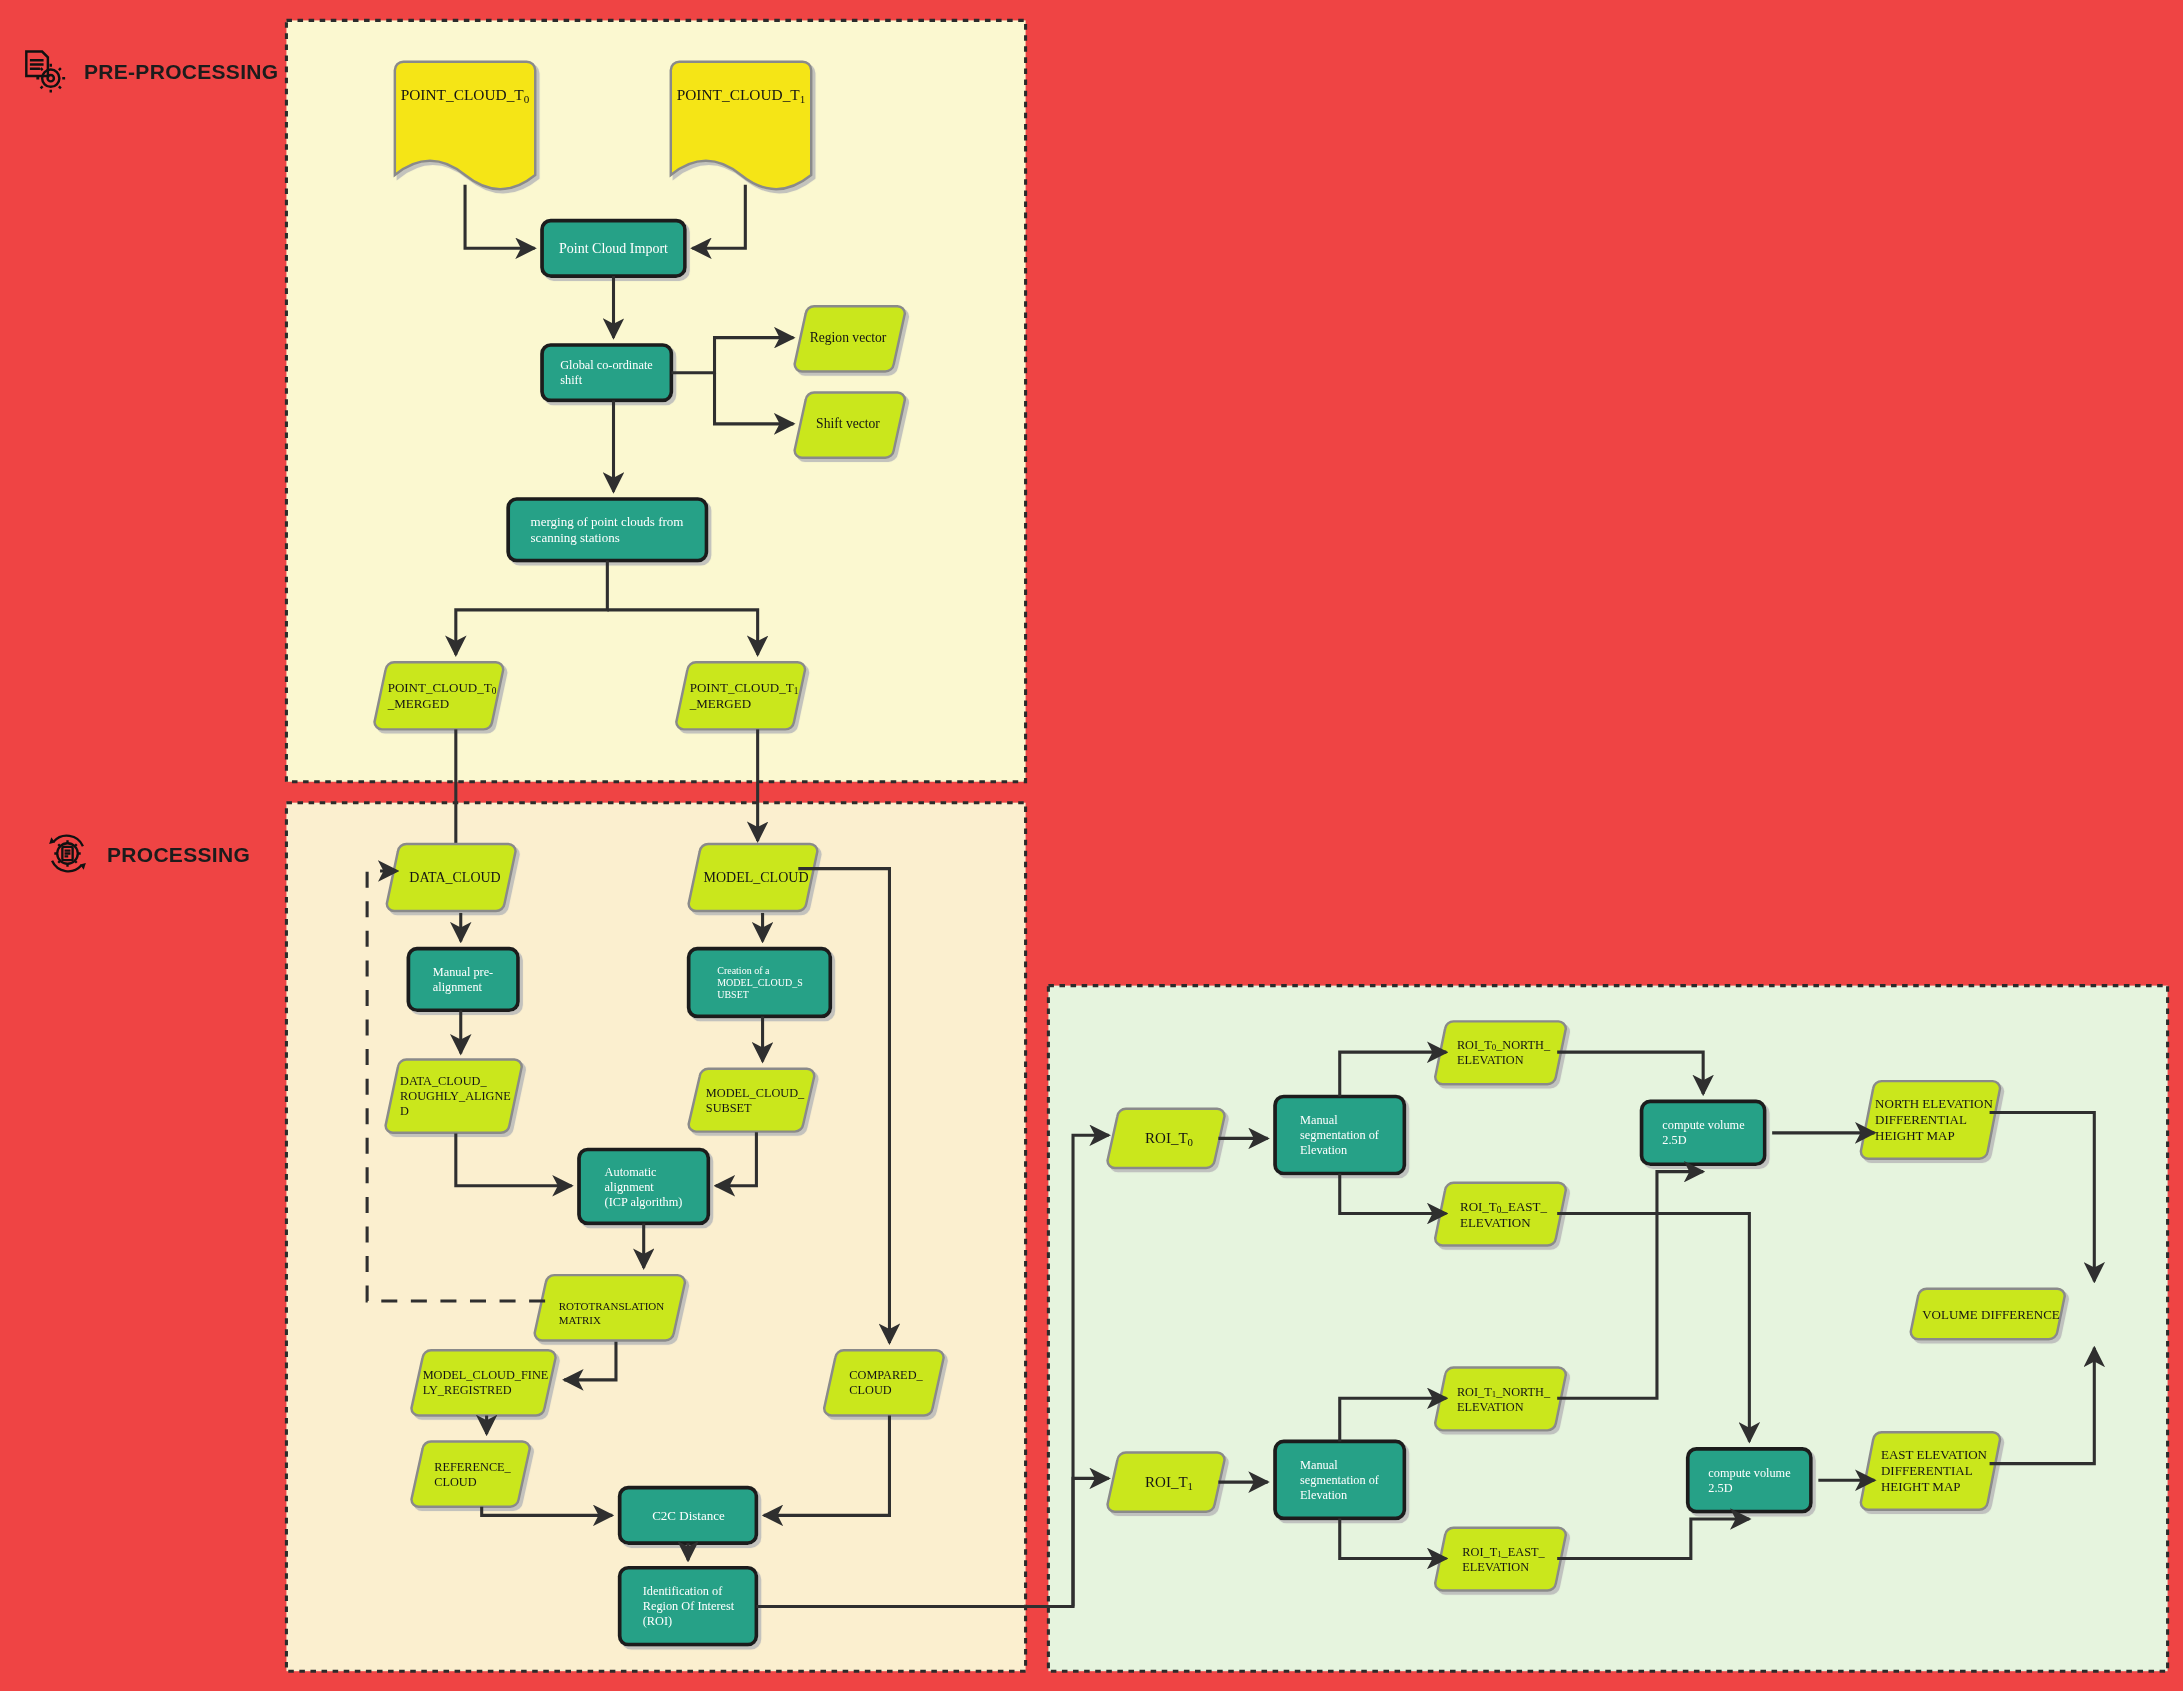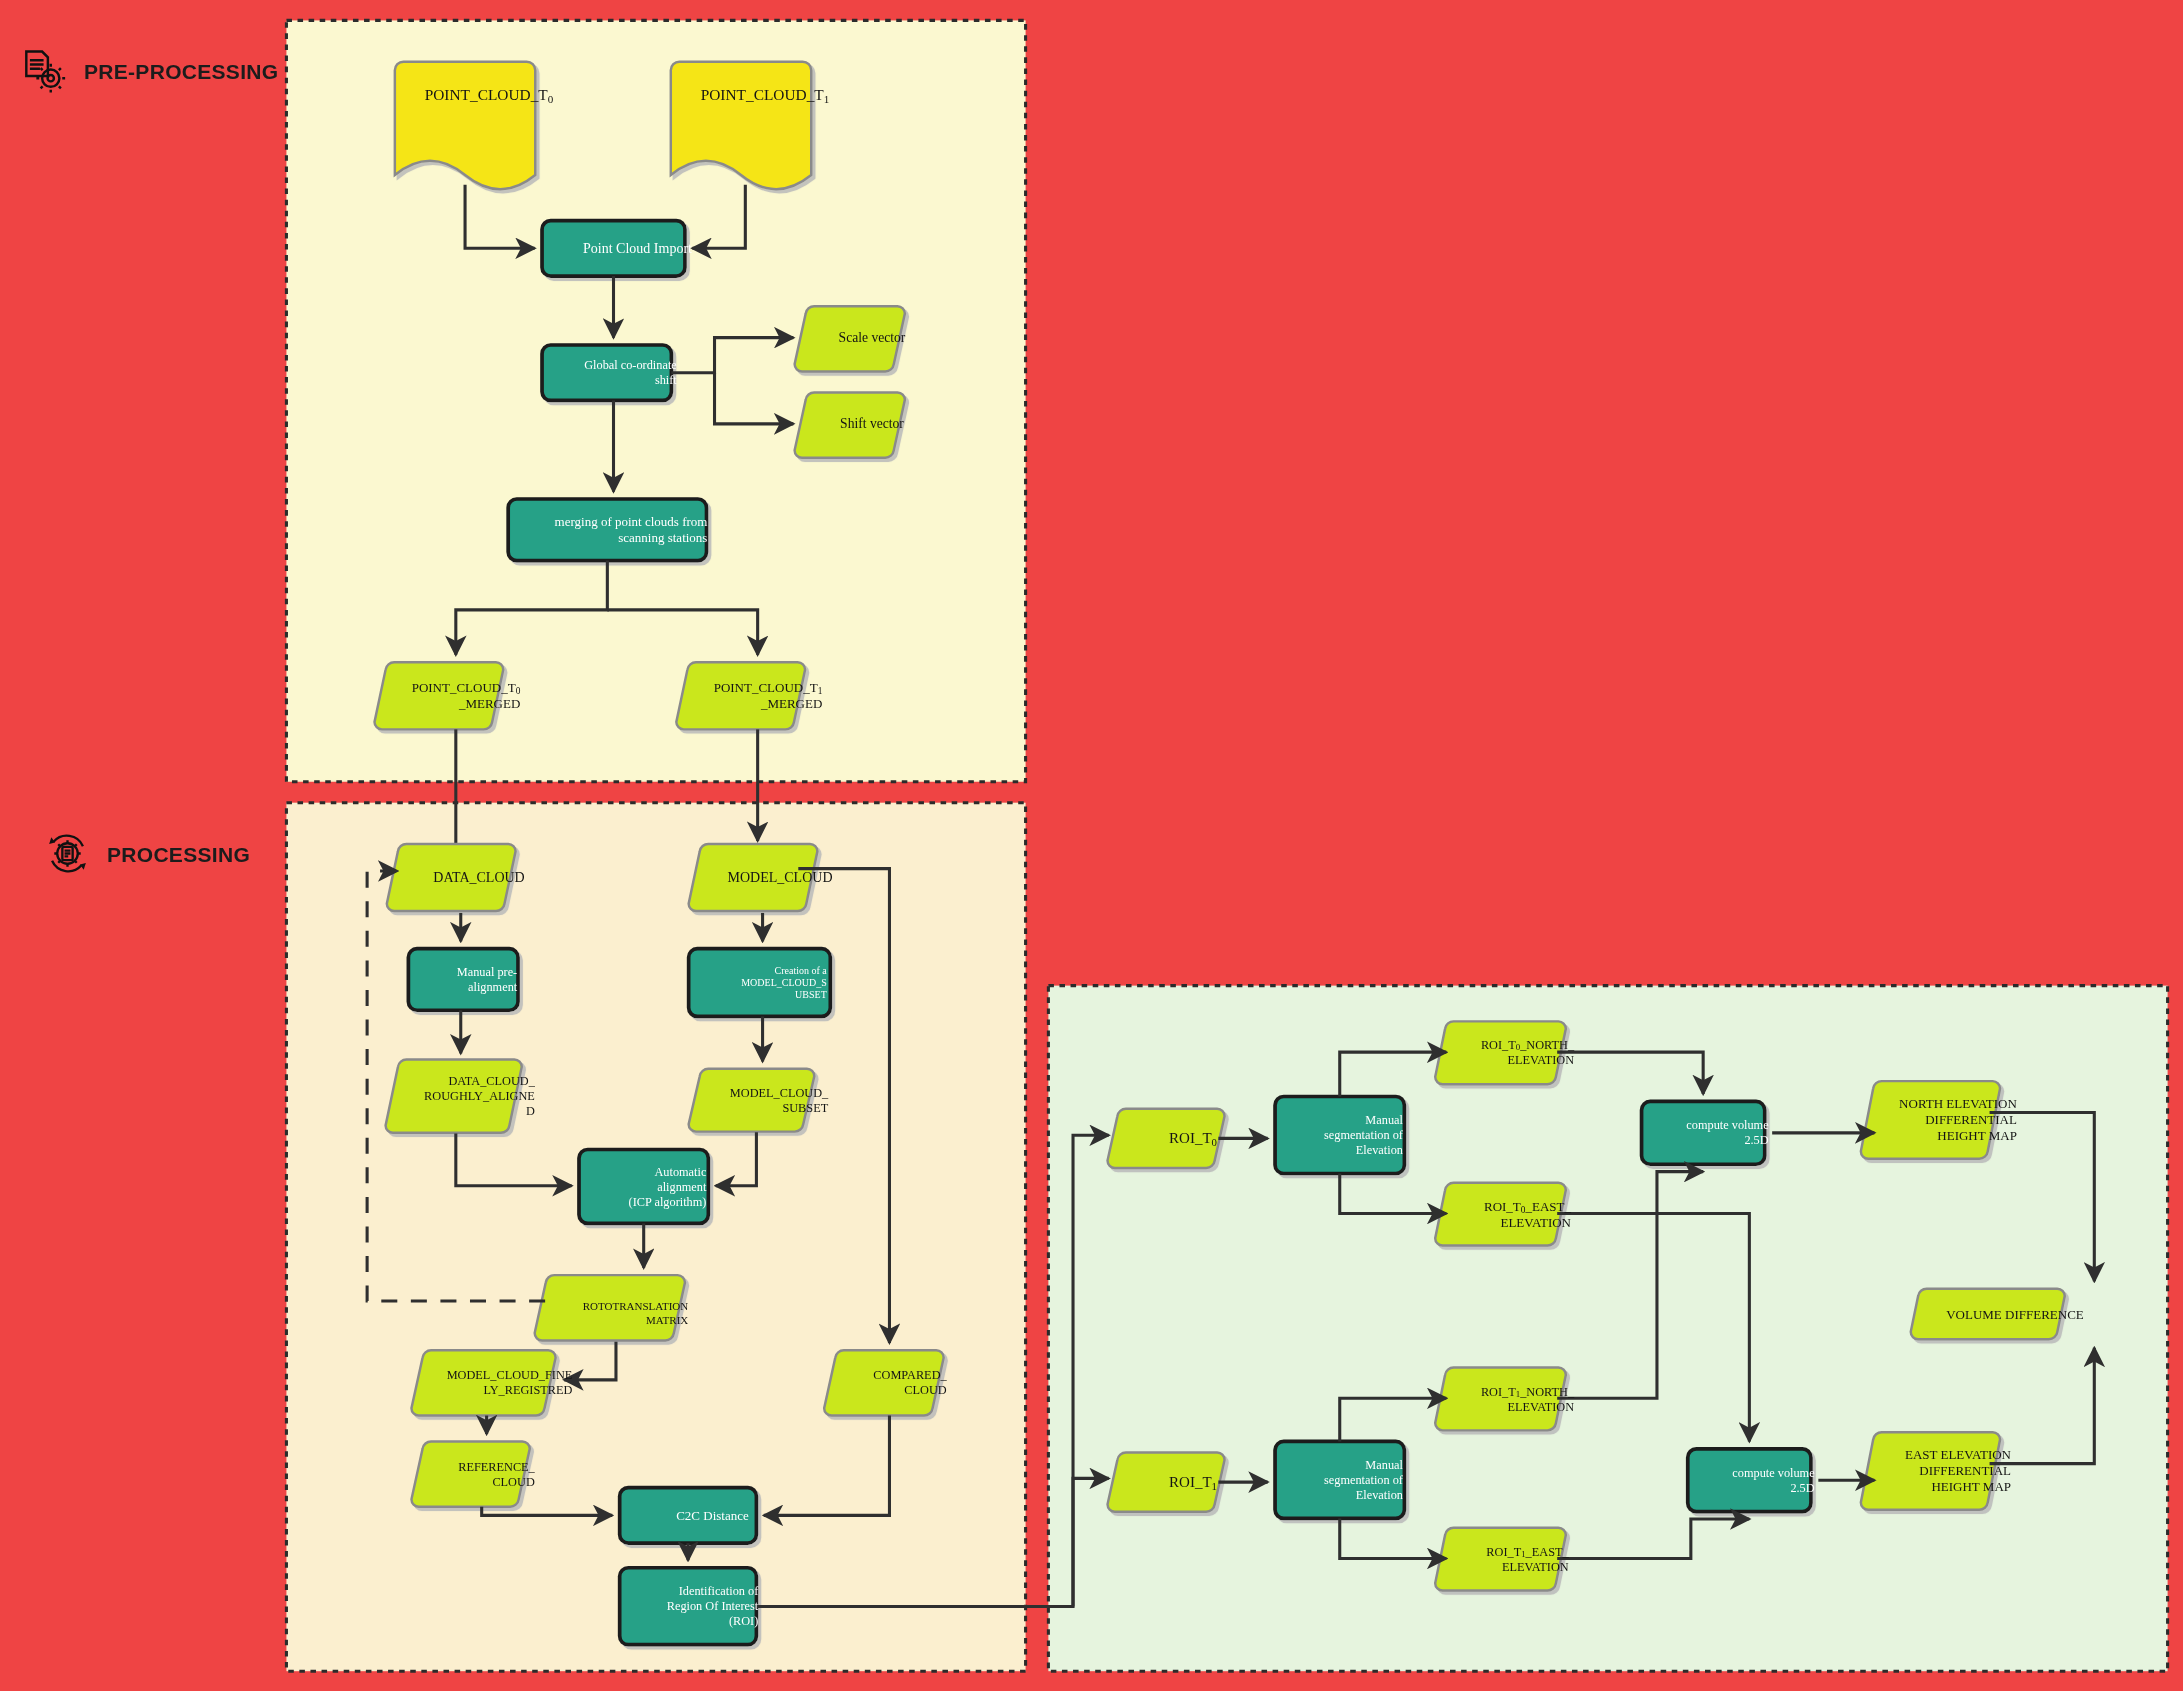--- a/index.html
+++ b/index.html
@@ -2,21 +2,21 @@
 <html style="font-size:10px"><head>
 <meta charset="utf-8">
 <style>
   html,body{margin:0;padding:0;background:#ffffff;}
   body{font-family:"Liberation Serif", serif;}
   #stage{position:relative;width:2183px;height:1691px;background:#ef4444;overflow:hidden;}
   svg.layer{position:absolute;left:0;top:0;width:2183px;height:1691px;}
   .panel-label{position:absolute;display:flex;align-items:center;gap:16px;}
   .panel-label .txt{font-family:"Liberation Sans", sans-serif;font-weight:bold;color:#1c1c1c;letter-spacing:0.3px;}
   .icon-box{flex:0 0 auto;}
-  .node-text{position:absolute;display:flex;align-items:center;justify-content:center;text-align:right;pointer-events:none;line-height:1.22;margin-left:24px;}
+  .node-text{position:absolute;display:flex;align-items:center;justify-content:center;text-align:left;pointer-events:none;line-height:1.22;}
   .t-dark{color:#141414;}
   .t-light{color:#ffffff;}
   sub{font-size:0.72em;vertical-align:baseline;position:relative;top:0.22em;}
 </style>
 </head>
 <body>
 
 <div id="stage">
 
   <svg class="layer" viewBox="0 0 3544 2745">
@@ -188,21 +188,21 @@
       </div>
     </div>
   <div class="node-text t-light" style="left:542px;top:345px;width:129px;height:55px;font-size:12.3px;">
       <div>
         <div>Global co-ordinate</div>
         <div>shift</div>
       </div>
     </div>
   <div class="node-text t-dark" style="left:797px;top:306px;width:102px;height:65px;font-size:13.6px;">
       <div>
-        <div>Scale vector</div>
+        <div>Region vector</div>
       </div>
     </div>
   <div class="node-text t-dark" style="left:797px;top:392px;width:102px;height:65px;font-size:13.6px;">
       <div>
         <div>Shift vector</div>
       </div>
     </div>
   <div class="node-text t-light" style="left:508px;top:499px;width:198px;height:62px;font-size:13px;">
       <div>
         <div>merging of point clouds from</div>

